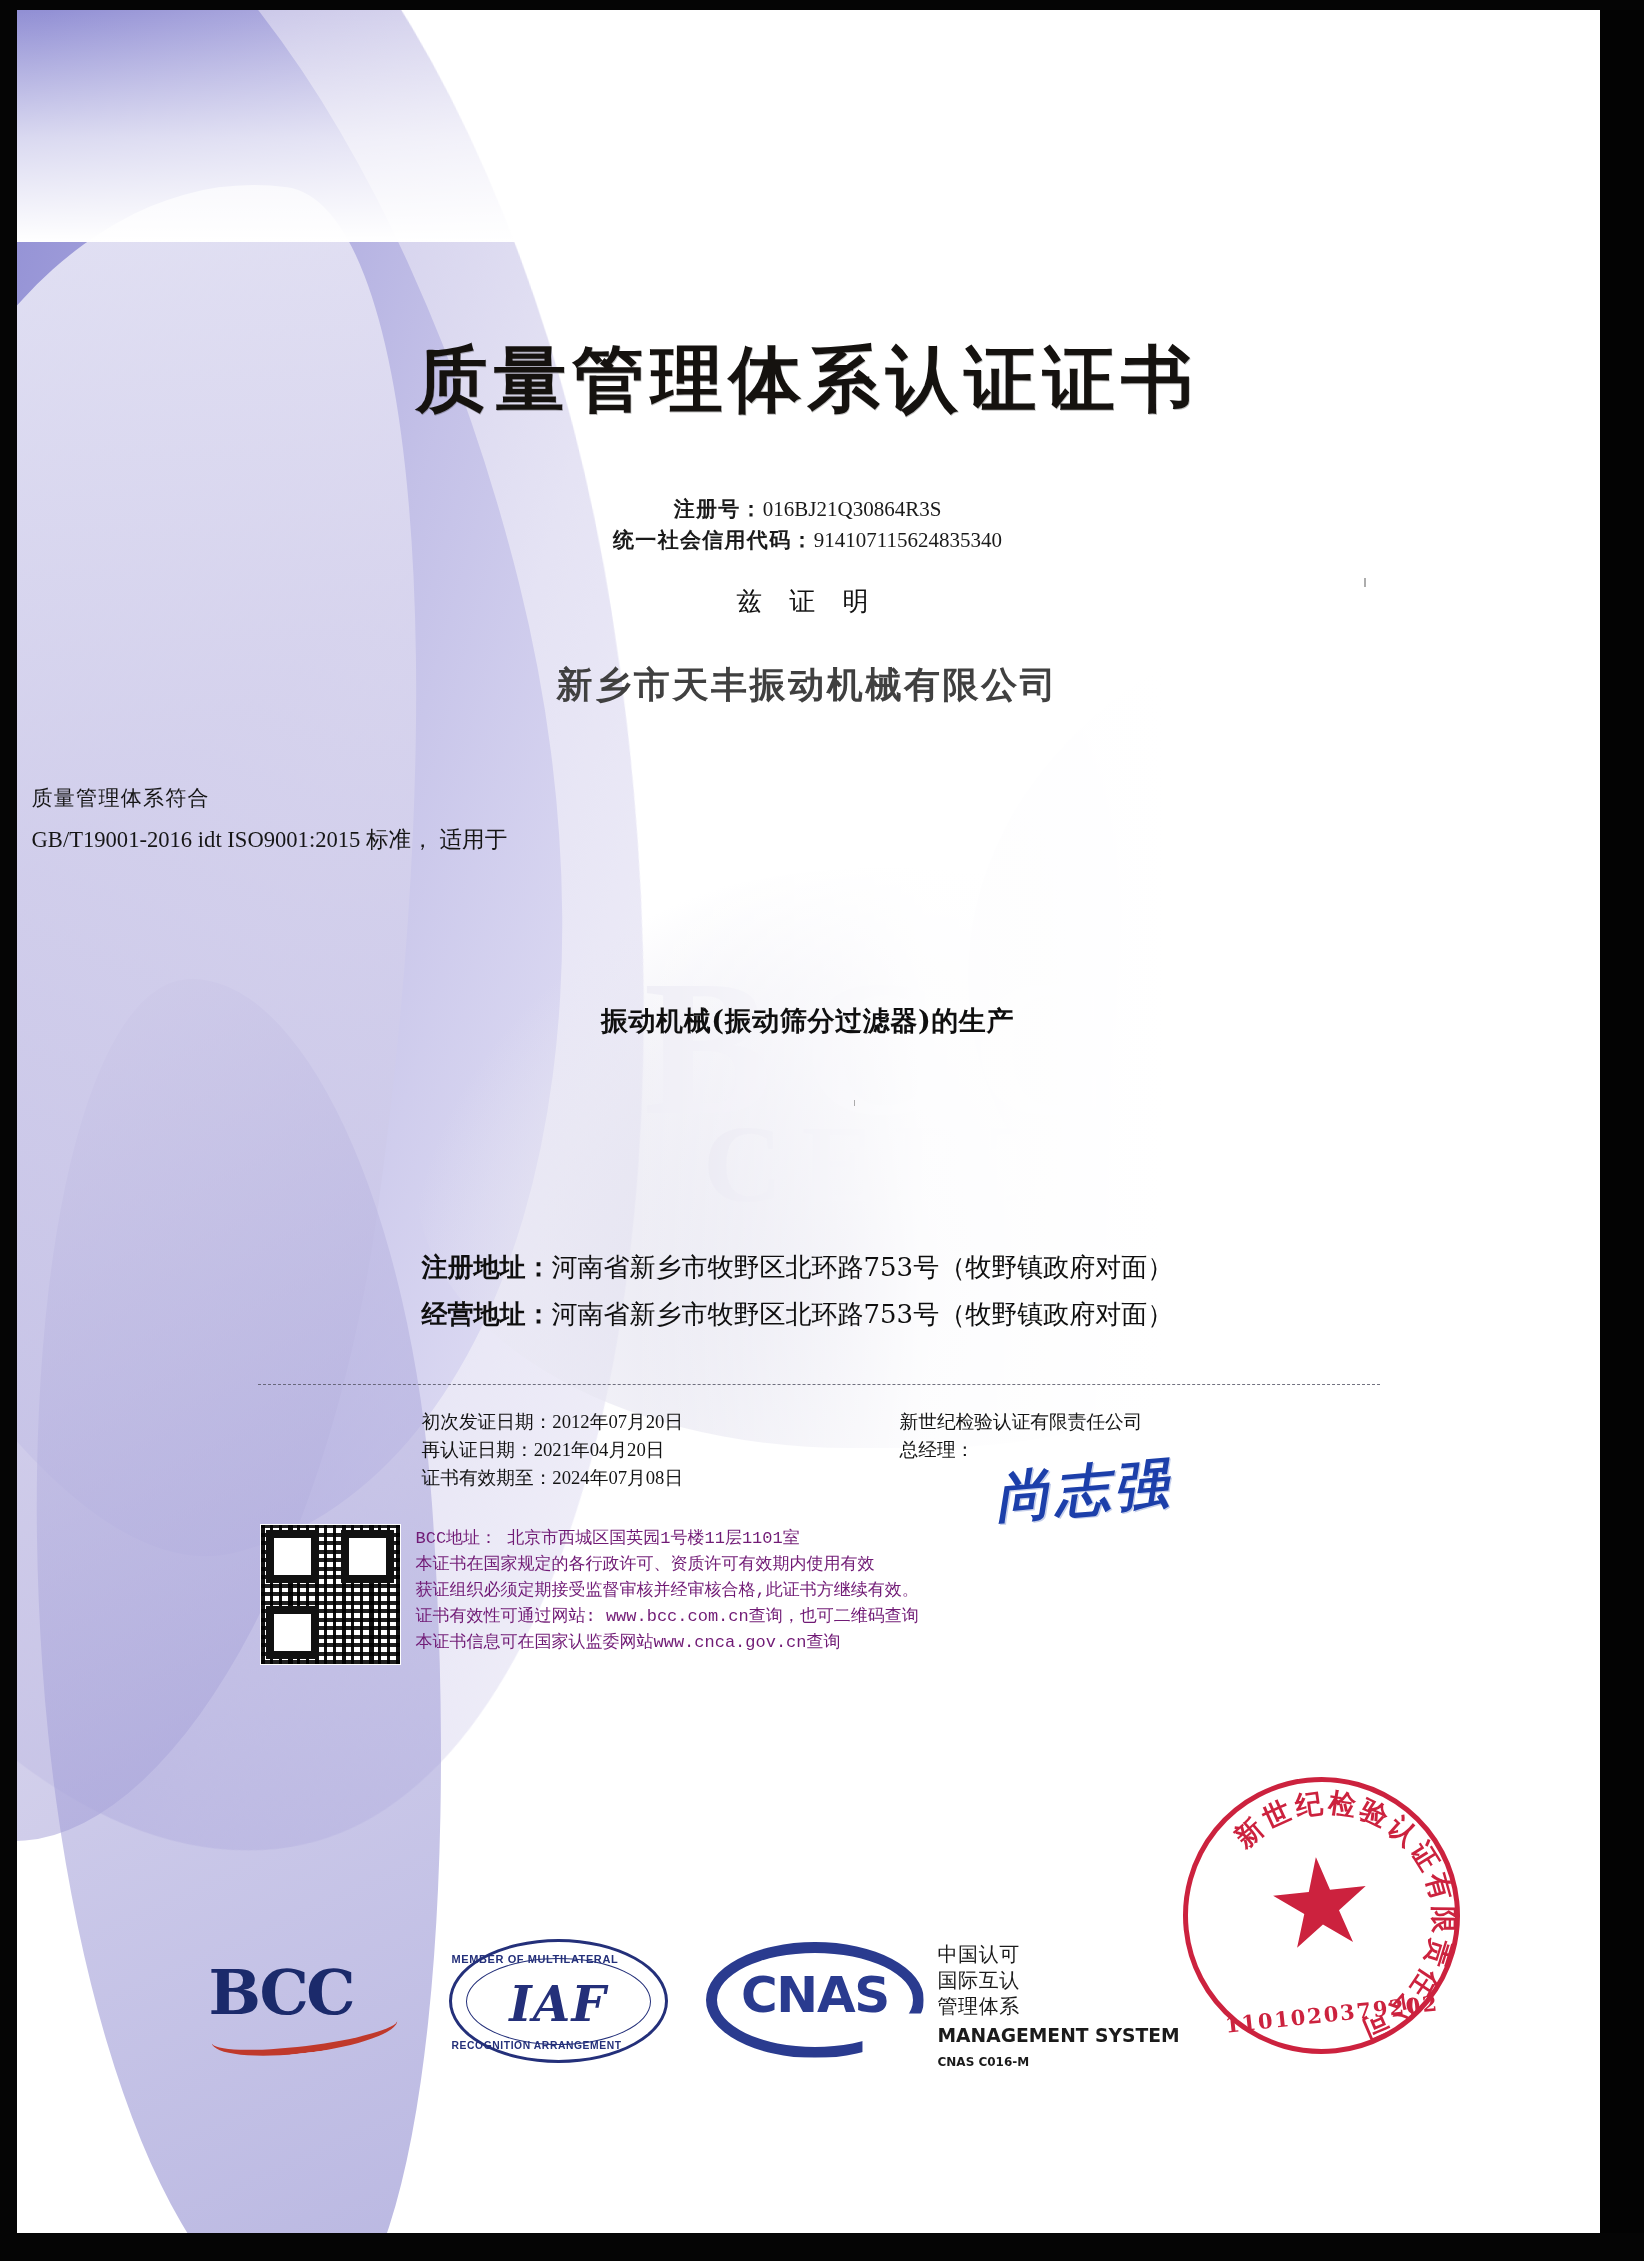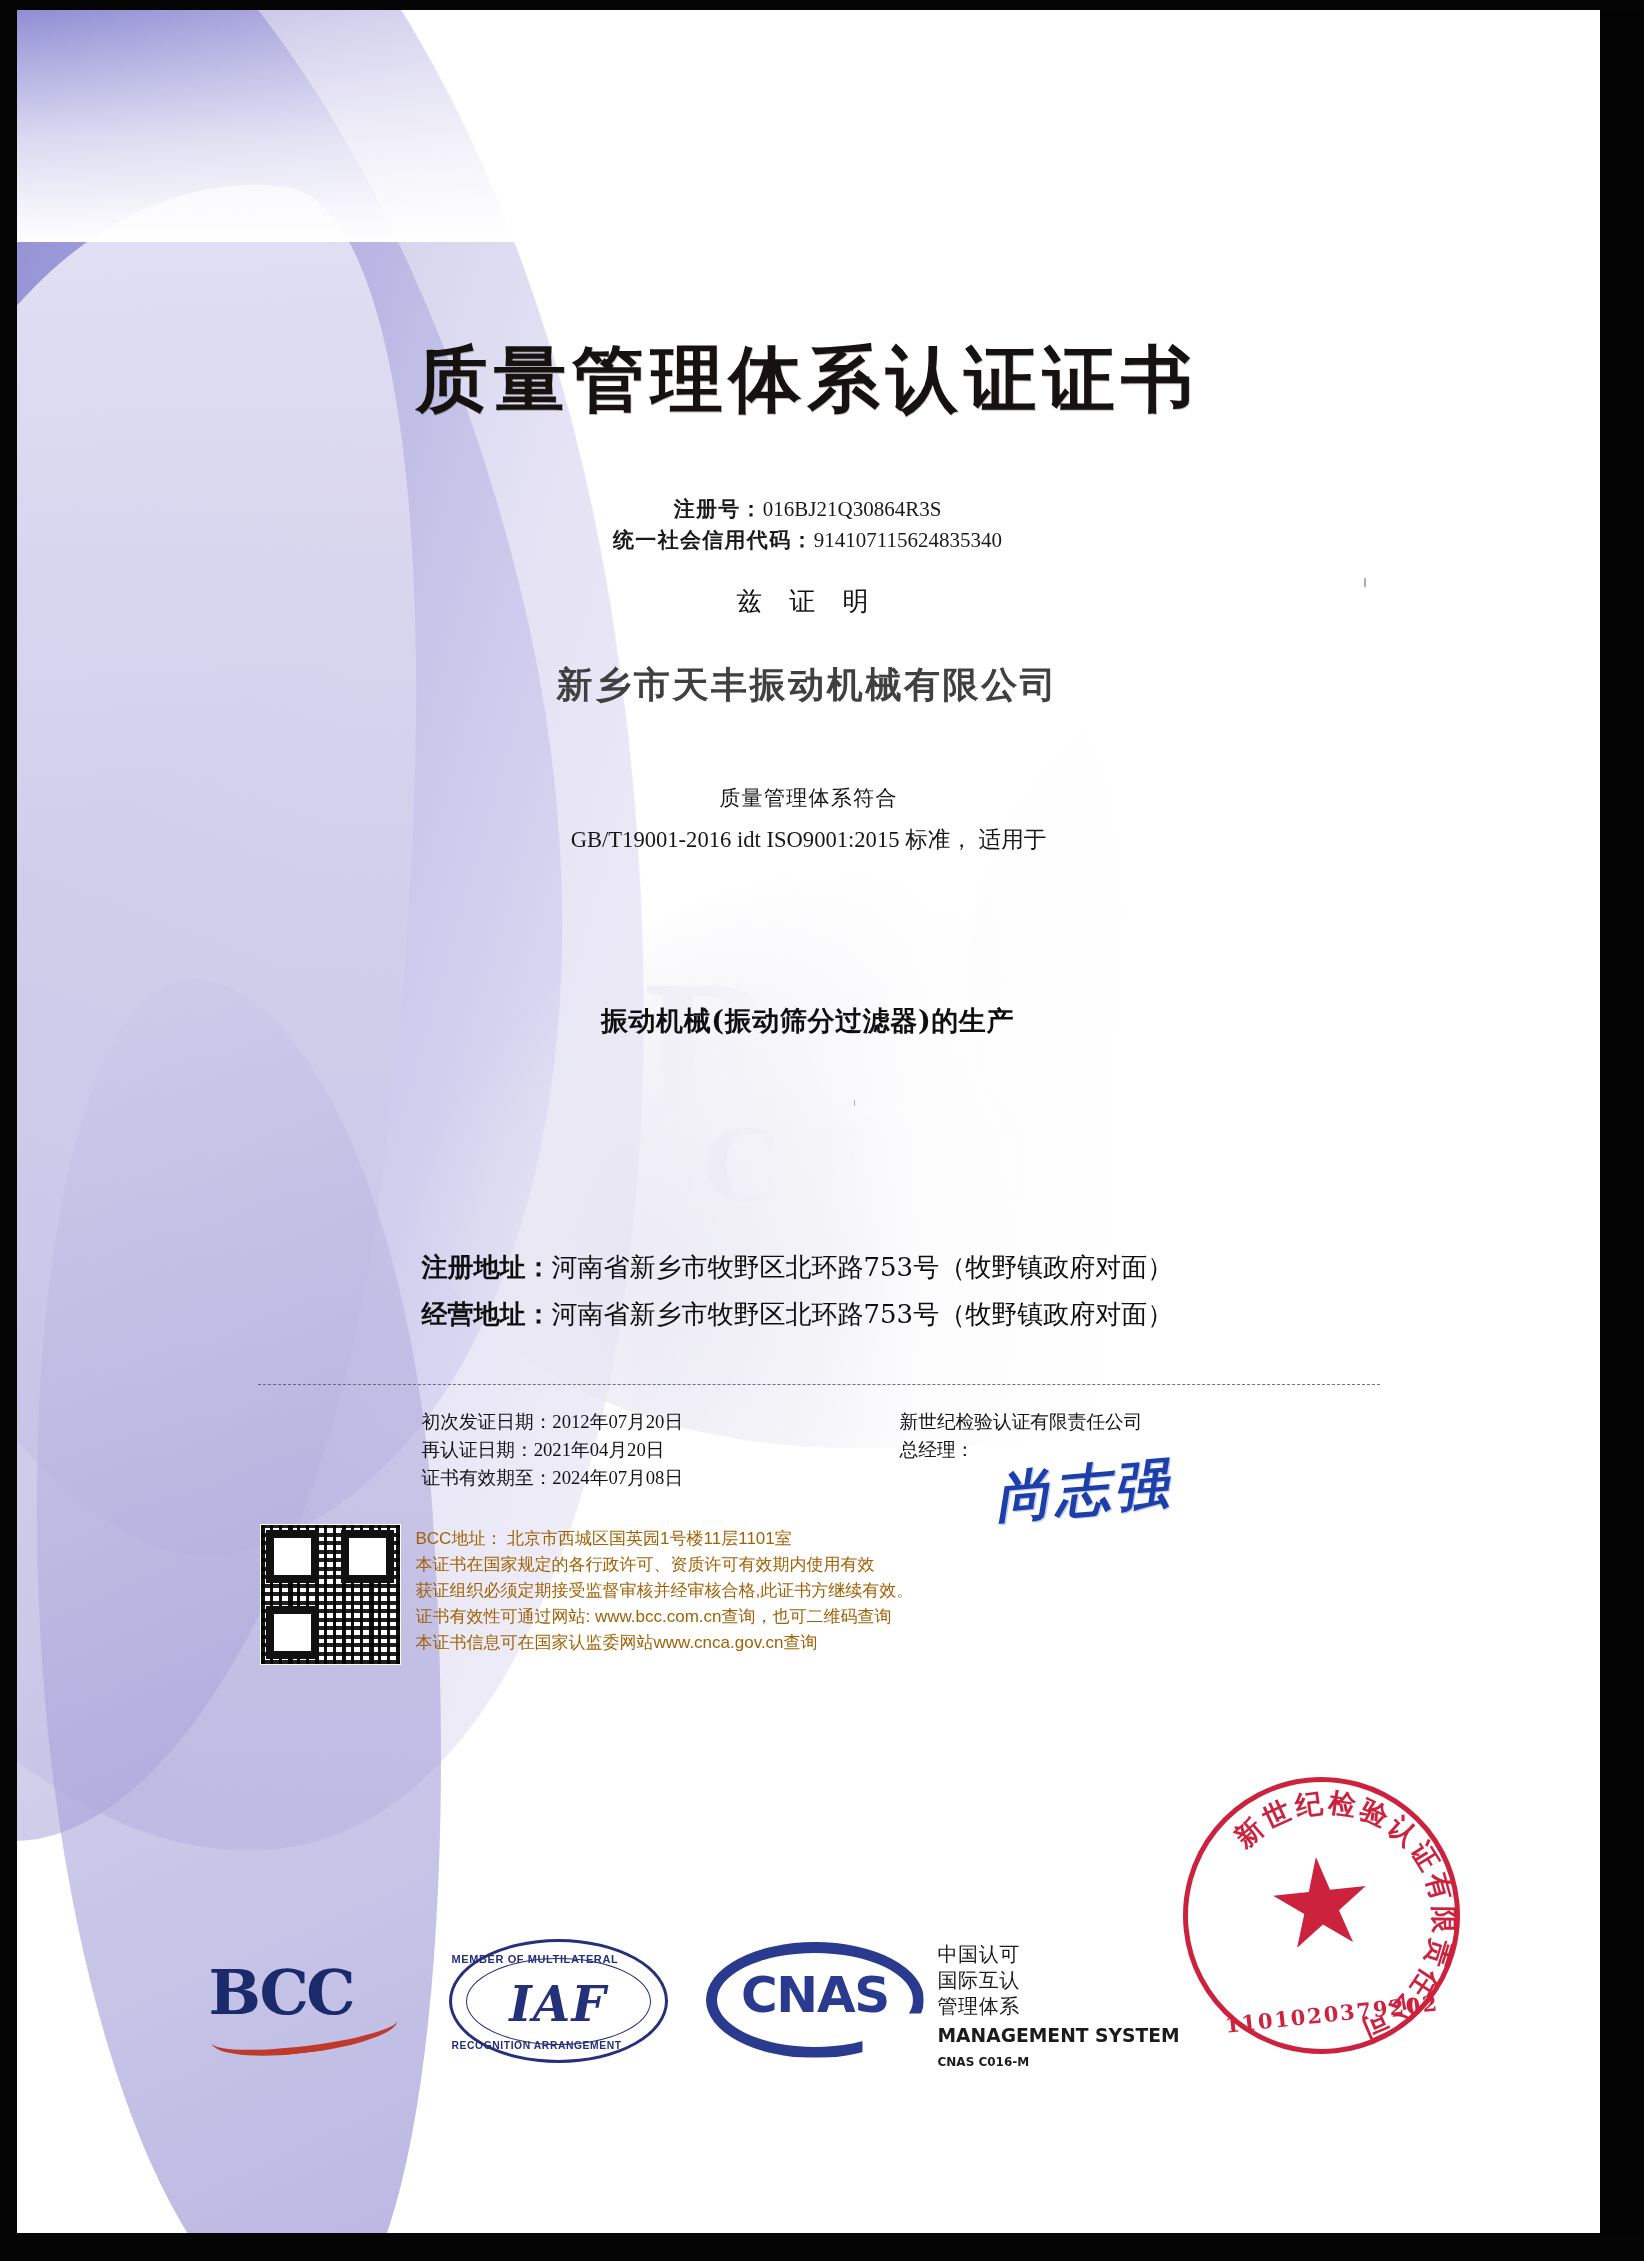--- a/index.html
+++ b/index.html
@@ -186,22 +186,22 @@
     text-align: center;
     font-family: "DejaVu Serif", "Liberation Serif", serif;
     font-size: 36px;
     font-weight: 700;
     letter-spacing: 2.6px;
     color: #404040;
   }
 
   .std-line {
     position: absolute;
-    left: 2px; right: 0;
-    text-align: center;
+    left: 16px; right: 0;
+    text-align: left;
     font-family: "Liberation Serif", serif;
     font-size: 21px;
     color: #161616;
   }
   .std-1 { top: 774px; letter-spacing: 1.3px; }
   .std-2 { top: 814px; font-size: 22.6px; }
 
   .scope {
     position: absolute;
     left: 0; right: 0;
@@ -306,24 +306,24 @@
     width: 37px; height: 37px;
     border: 8.4px solid #111;
     background: #fff;
     box-shadow: inset 0 0 0 5.8px #fff;
   }
 
   .notes {
     position: absolute;
     left: 400px;
     top: 1516px;
-    font-family: Liberation Sans, sans-serif;
+    font-family: Liberation Mono, monospace;
     font-size: 17px;
     line-height: 26px;
-    color: #a16207;
+    color: #701a75;
     white-space: nowrap;
   }
 
   
   .logos { position: absolute; left: 0; top: 1903px; width: 1584px; height: 271px; }
 
   .bcc {
     position: absolute;
     left: 193px;
     top: 44px;

